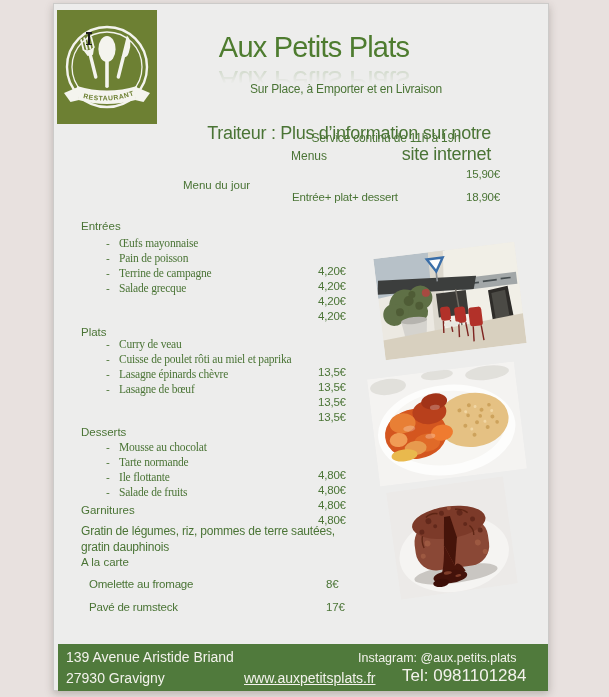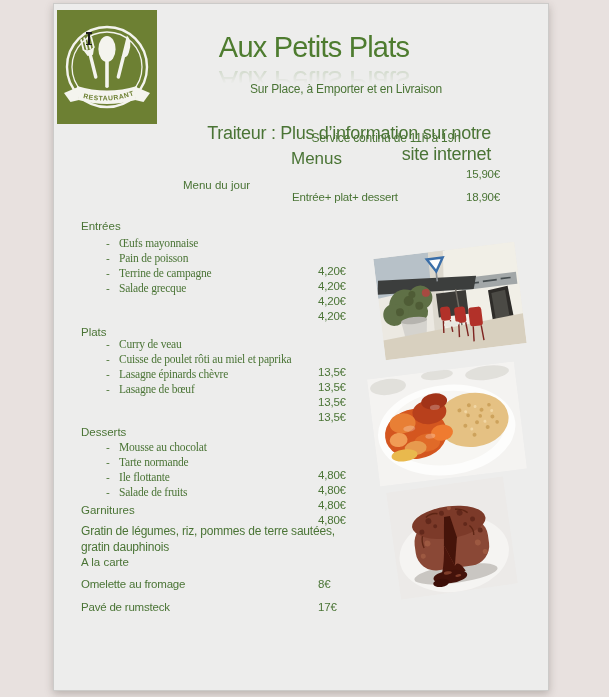--- a/index.html
+++ b/index.html
@@ -24,31 +24,31 @@
   .title{left:110px;top:27px;width:300px;text-align:center;
     font-size:29px;letter-spacing:-0.8px;color:#4e7c2f;white-space:nowrap;}
   .title-reflection{left:110px;top:60px;width:300px;text-align:center;
     font-size:29px;letter-spacing:-0.8px;color:#4e7c2f;white-space:nowrap;
     transform:scaleY(-1);opacity:.28;
     -webkit-mask-image:linear-gradient(to bottom,rgba(0,0,0,0) 40%,rgba(0,0,0,.9) 100%);
     mask-image:linear-gradient(to bottom,rgba(0,0,0,0) 40%,rgba(0,0,0,.9) 100%);}
   .sub1{left:142px;top:78px;width:300px;text-align:center;font-size:12px;letter-spacing:-0.2px;}
   .sub2{left:182px;top:99px;width:300px;text-align:center;font-size:12px;letter-spacing:-0.2px;margin-top:28px;}
   .traiteur{left:135px;top:119px;width:302px;text-align:right;font-size:18px;font-weight:normal;letter-spacing:-0.3px;}
-  .menus-h{left:237px;top:145px;font-size:17px;}
+  .menus-h{left:237px;top:145px;font-size:12px;}
   .menu-day{left:129px;top:175px;font-size:11.5px;}
   .mrow{left:0;width:496px;height:15px;font-size:11.5px;letter-spacing:-0.2px;}
   .mrow .olbl{position:absolute;left:238px;white-space:nowrap;}
   .mrow .oprc{position:absolute;left:412px;white-space:nowrap;}
   .sec-h{left:27px;font-size:11.5px;white-space:nowrap;}
   .irow{left:0;width:496px;height:15px;font-size:11.5px;letter-spacing:-0.2px;}
   .irow .dash{position:absolute;left:52px;}
   .irow .lbl{position:absolute;left:65px;white-space:nowrap;font-family:Liberation Serif, serif;}
   .irow .prc{position:absolute;left:264px;white-space:nowrap;margin-top:28px;}
-  .crow{left:0;width:496px;height:16px;font-size:11.5px;letter-spacing:-0.2px;}
+  .crow{left:8px;width:496px;height:16px;font-size:11.5px;letter-spacing:-0.2px;}
   .crow .lbl{position:absolute;left:27px;white-space:nowrap;}
   .crow .prc{position:absolute;left:264px;white-space:nowrap;}
   .garn-text{left:27px;top:520px;width:278px;font-size:12px;line-height:15.5px;letter-spacing:-0.2px;}
   .photo{overflow:hidden;}
   .photo svg{display:block;width:100%;height:100%;}
   .ph-store{left:325px;top:246px;width:142px;height:102px;transform:rotate(-7deg);}
   .ph-curry{left:319px;top:366px;width:148px;height:108px;transform:rotate(-7deg);}
   .ph-cake{left:339px;top:480px;width:118px;height:108px;transform:rotate(-8deg);}
   .footer{left:4px;top:640px;width:490px;height:47px;background:#507a3c;color:#f3f2ec;}
   .footer .abs{white-space:nowrap;}
@@ -327,14 +327,21 @@
           <path d="M78 44 q4 4 3 10"></path>
           <path d="M30 48 q-2 6 0 12"></path>
       </g>
       <g fill="#8a4530" opacity="0.85">
         <ellipse cx="50" cy="88" rx="4" ry="1.6"></ellipse>
           <ellipse cx="60" cy="92" rx="3" ry="1.3"></ellipse>
       </g>
     </svg>
   </div>
 
+  <div class="abs footer">
+    <div class="abs f-addr1">139 Avenue Aristide Briand</div>
+    <div class="abs f-insta">Instagram: @aux.petits.plats</div>
+    <div class="abs f-addr2">27930 Gravigny</div>
+    <a class="abs f-web" href="#">www.auxpetitsplats.fr</a>
+    <div class="abs f-tel">Tel: 0981101284</div>
+  </div>
 
 </div>
 
 </body></html>

